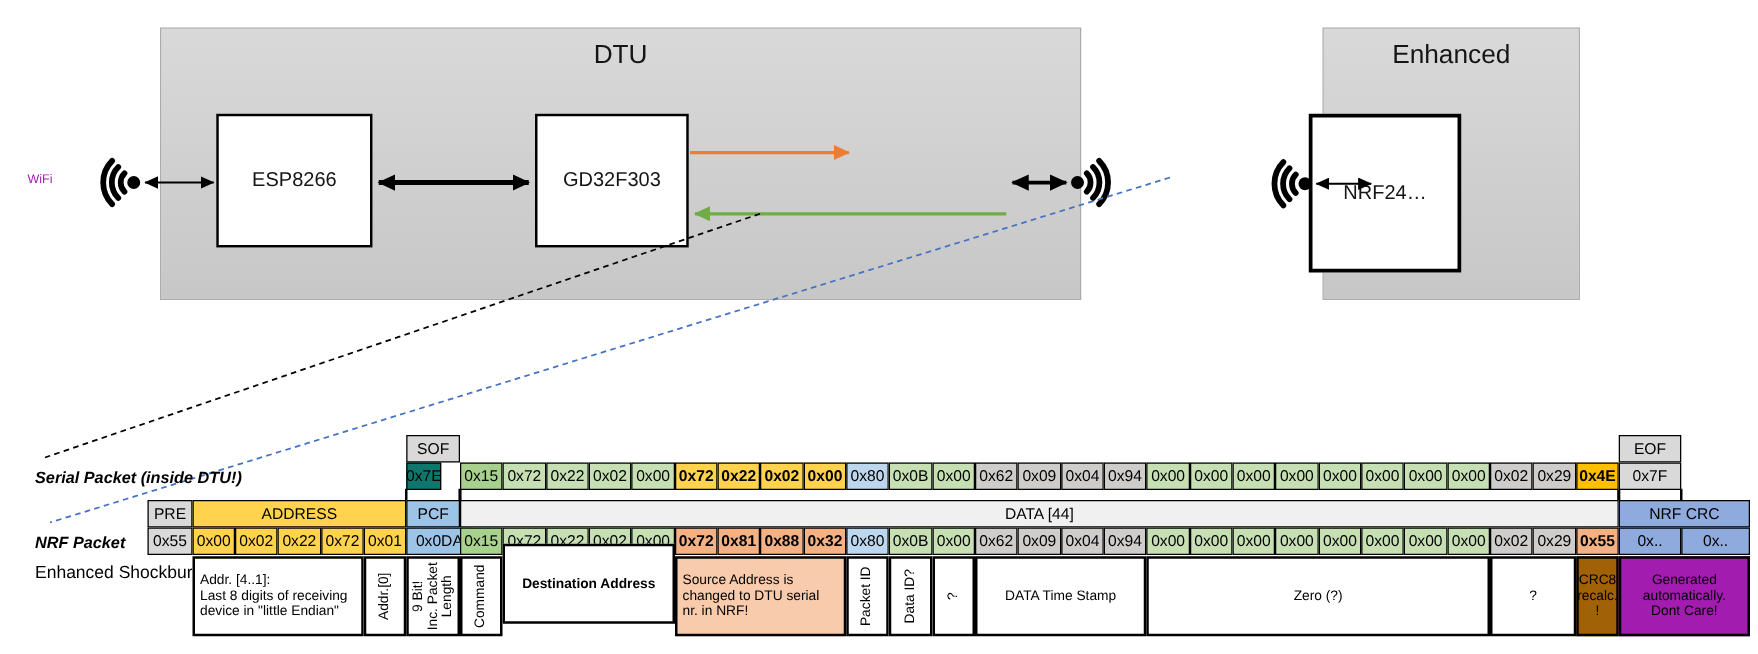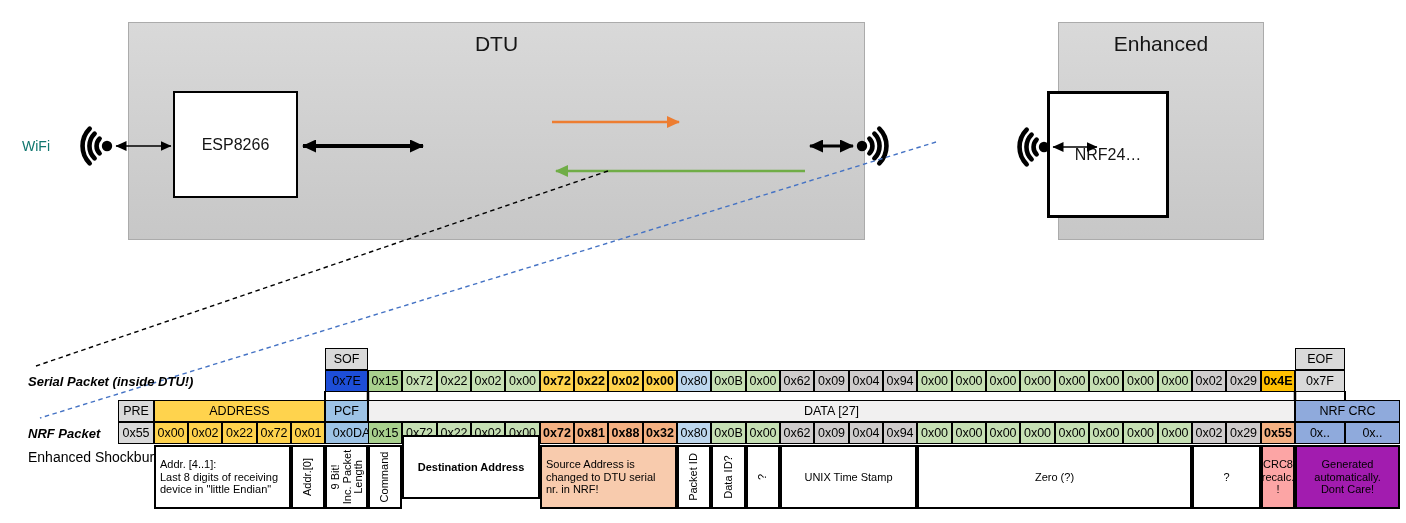--- a/index.html
+++ b/index.html
@@ -4,21 +4,21 @@
 <style>
   html,body{margin:0;padding:0;background:#fff;}
   .stage{position:relative;width:1406px;height:523px;background:#fff;overflow:hidden;
          font-family:"Liberation Sans",sans-serif;color:#000;}
   .panel{position:absolute;top:22px;height:218px;background:linear-gradient(#d9d9d9,#c7c7c7);
          border:1px solid #ababab;box-sizing:border-box;}
   .panel-title{text-align:center;font-size:21px;margin-top:9px;color:#151515;}
   .chip{position:absolute;background:#fff;border:2px solid #000;box-sizing:border-box;
         display:flex;align-items:center;justify-content:center;font-size:16px;color:#151515;}
   .chip.thick{border-width:3px;}
-  .wifi-label{position:absolute;font-size:14px;color:#0f766e;}
+  .wifi-label{position:absolute;font-size:10px;color:#a21caf;}
   .overlay{position:absolute;left:0;top:0;pointer-events:none;}
   .rowlabel{position:absolute;font-weight:bold;font-style:italic;font-size:13px;white-space:nowrap;}
   .sublabel{position:absolute;font-size:14px;white-space:nowrap;}
   .cell{position:absolute;box-sizing:border-box;border:1px solid #000;background:#fff;
         display:flex;align-items:center;justify-content:center;font-size:12.5px;
         white-space:nowrap;overflow:visible;}
   .cell.bold{font-weight:bold;}
   .cell.ann{border-width:2px;font-size:11px;line-height:1.13;white-space:pre-line;
             text-align:center;padding:1px 2px;}
   .cell.ann.left{justify-content:flex-start;text-align:left;padding-left:4px;}
@@ -32,20 +32,21 @@
 
   <div class="panel" style="left:128px;width:737px;">
     <div class="panel-title">DTU</div>
   </div>
 
   <div class="panel" style="left:1058px;width:206px;">
     <div class="panel-title">Enhanced</div>
   </div>
 
   <div class="chip" style="left:173px;top:91px;width:125px;height:107px;">ESP8266</div>
+  <div class="chip" style="left:428px;top:91px;width:123px;height:107px;">GD32F303</div>
   <div class="chip thick" style="left:1047px;top:91px;width:122px;height:127px;">NRF24…</div>
 
   <div class="wifi-label" style="left:22px;top:138px;">WiFi</div>
 
   <svg class="overlay" width="1406" height="523">
     <defs>
       <marker id="ah" markerUnits="userSpaceOnUse" markerWidth="12" markerHeight="10" refX="10.5" refY="5" orient="auto-start-reverse">
         <path d="M0,0 L11,5 L0,10 z" fill="#000"></path>
       </marker>
       <marker id="ahBig" markerUnits="userSpaceOnUse" markerWidth="15" markerHeight="13" refX="13" refY="6.5" orient="auto-start-reverse">
@@ -90,21 +91,21 @@
     <line x1="1295" y1="391" x2="1295" y2="402" stroke="#000" stroke-width="2.5"></line>
     <line x1="1345" y1="391" x2="1345" y2="402" stroke="#000" stroke-width="2"></line>
   </svg>
 
   <div class="rowlabel" style="left:28px;top:374px;">Serial Packet (inside DTU!)</div>
   <div class="rowlabel" style="left:28px;top:426px;">NRF Packet</div>
   <div class="sublabel" style="left:28px;top:449px;">Enhanced Shockburst</div>
 
   <div id="packet-tables">
       <div class="cell" style="left: 325px; top: 348px; width: 43px; height: 22px; background: rgb(217, 217, 217);">SOF</div>
-      <div class="cell" style="left: 325px; top: 370px; width: 43px; height: 22px; background: #1d4ed8; text-align: center;">0x7E</div>
+      <div class="cell" style="left: 325px; top: 370px; width: 28px; height: 22px; background: #0f766e; text-align: center;">0x7E</div>
       <div class="cell" style="left: 368px; top: 370px; width: 34px; height: 22px; background: rgb(169, 209, 142);">0x15</div>
       <div class="cell" style="left: 402px; top: 370px; width: 35px; height: 22px; background: rgb(198, 224, 180);">0x72</div>
       <div class="cell" style="left: 437px; top: 370px; width: 34px; height: 22px; background: rgb(198, 224, 180);">0x22</div>
       <div class="cell" style="left: 471px; top: 370px; width: 34px; height: 22px; background: rgb(198, 224, 180);">0x02</div>
       <div class="cell" style="left: 505px; top: 370px; width: 35px; height: 22px; background: rgb(198, 224, 180);">0x00</div>
       <div class="cell bold" style="left: 540px; top: 370px; width: 34px; height: 22px; background: rgb(255, 211, 77);">0x72</div>
       <div class="cell bold" style="left: 574px; top: 370px; width: 34px; height: 22px; background: rgb(255, 211, 77);">0x22</div>
       <div class="cell bold" style="left: 608px; top: 370px; width: 35px; height: 22px; background: rgb(255, 211, 77);">0x02</div>
       <div class="cell bold" style="left: 643px; top: 370px; width: 34px; height: 22px; background: rgb(255, 211, 77);">0x00</div>
       <div class="cell" style="left: 677px; top: 370px; width: 34px; height: 22px; background: rgb(189, 215, 238);">0x80</div>
@@ -123,21 +124,21 @@
       <div class="cell" style="left: 1123px; top: 370px; width: 35px; height: 22px; background: rgb(198, 224, 180);">0x00</div>
       <div class="cell" style="left: 1158px; top: 370px; width: 34px; height: 22px; background: rgb(198, 224, 180);">0x00</div>
       <div class="cell" style="left: 1192px; top: 370px; width: 34px; height: 22px; background: rgb(207, 204, 204);">0x02</div>
       <div class="cell" style="left: 1226px; top: 370px; width: 35px; height: 22px; background: rgb(207, 204, 204);">0x29</div>
       <div class="cell bold" style="left: 1261px; top: 370px; width: 34px; height: 22px; background: rgb(255, 192, 0);">0x4E</div>
       <div class="cell" style="left: 1295px; top: 348px; width: 50px; height: 22px; background: rgb(217, 217, 217);">EOF</div>
       <div class="cell" style="left: 1295px; top: 370px; width: 50px; height: 22px; background: rgb(217, 217, 217);">0x7F</div>
       <div class="cell" style="left: 118px; top: 400px; width: 36px; height: 22px; background: rgb(217, 217, 217);">PRE</div>
       <div class="cell" style="left: 154px; top: 400px; width: 171px; height: 22px; background: rgb(255, 211, 77);">ADDRESS</div>
       <div class="cell" style="left: 325px; top: 400px; width: 43px; height: 22px; background: rgb(157, 195, 230);">PCF</div>
-      <div class="cell" style="left: 368px; top: 400px; width: 927px; height: 22px; background: rgb(241, 240, 240);">DATA [27]</div>
+      <div class="cell" style="left: 368px; top: 400px; width: 927px; height: 22px; background: rgb(241, 240, 240);">DATA [44]</div>
       <div class="cell" style="left: 1295px; top: 400px; width: 105px; height: 22px; background: rgb(143, 170, 220);">NRF CRC</div>
       <div class="cell" style="left: 118px; top: 422px; width: 36px; height: 22px; background: rgb(217, 217, 217);">0x55</div>
       <div class="cell" style="left: 154px; top: 422px; width: 34px; height: 22px; background: rgb(255, 211, 77);">0x00</div>
       <div class="cell" style="left: 188px; top: 422px; width: 34px; height: 22px; background: rgb(255, 211, 77);">0x02</div>
       <div class="cell" style="left: 222px; top: 422px; width: 35px; height: 22px; background: rgb(255, 211, 77);">0x22</div>
       <div class="cell" style="left: 257px; top: 422px; width: 34px; height: 22px; background: rgb(255, 211, 77);">0x72</div>
       <div class="cell" style="left: 291px; top: 422px; width: 34px; height: 22px; background: rgb(255, 211, 77);">0x01</div>
       <div class="cell" style="left: 325px; top: 422px; width: 53px; height: 22px; background: rgb(157, 195, 230);">0x0DA</div>
       <div class="cell" style="left: 368px; top: 422px; width: 34px; height: 22px; background: rgb(169, 209, 142);">0x15</div>
       <div class="cell" style="left: 402px; top: 422px; width: 35px; height: 22px; background: rgb(198, 224, 180);">0x72</div>
@@ -176,23 +177,23 @@
 Inc. Packet
 Length</div></div>
       <div class="cell ann" style="left: 368px; top: 445px; width: 34px; height: 64px; background: rgb(255, 255, 255);"><div class="vtext">Command</div></div>
       <div class="cell ann" style="left: 402px; top: 435px; width: 138px; height: 64px; background: rgb(255, 255, 255); font-weight: bold;">Destination Address</div>
       <div class="cell ann left" style="left: 540px; top: 445px; width: 137px; height: 64px; background: rgb(248, 203, 173);">Source Address is
 changed to DTU serial
 nr. in NRF!</div>
       <div class="cell ann" style="left: 677px; top: 445px; width: 34px; height: 64px; background: rgb(255, 255, 255);"><div class="vtext">Packet ID</div></div>
       <div class="cell ann" style="left: 711px; top: 445px; width: 35px; height: 64px; background: rgb(255, 255, 255);"><div class="vtext">Data ID?</div></div>
       <div class="cell ann" style="left: 746px; top: 445px; width: 34px; height: 64px; background: rgb(255, 255, 255);"><div class="vtext">?</div></div>
-      <div class="cell ann" style="left: 780px; top: 445px; width: 137px; height: 64px; background: rgb(255, 255, 255);">UNIX Time Stamp</div>
+      <div class="cell ann" style="left: 780px; top: 445px; width: 137px; height: 64px; background: rgb(255, 255, 255);">DATA Time Stamp</div>
       <div class="cell ann" style="left: 917px; top: 445px; width: 275px; height: 64px; background: rgb(255, 255, 255);">Zero (?)</div>
       <div class="cell ann" style="left: 1192px; top: 445px; width: 69px; height: 64px; background: rgb(255, 255, 255);">?</div>
-      <div class="cell ann" style="left: 1261px; top: 445px; width: 34px; height: 64px; background: #fca5a5;">CRC8
+      <div class="cell ann" style="left: 1261px; top: 445px; width: 34px; height: 64px; background: #a16207;">CRC8
 recalc.
 !</div>
       <div class="cell ann" style="left: 1295px; top: 445px; width: 105px; height: 64px; background: #a21caf;">Generated
 automatically.
 Dont Care!</div>
     </div>
 </div>
 
 </body></html>

